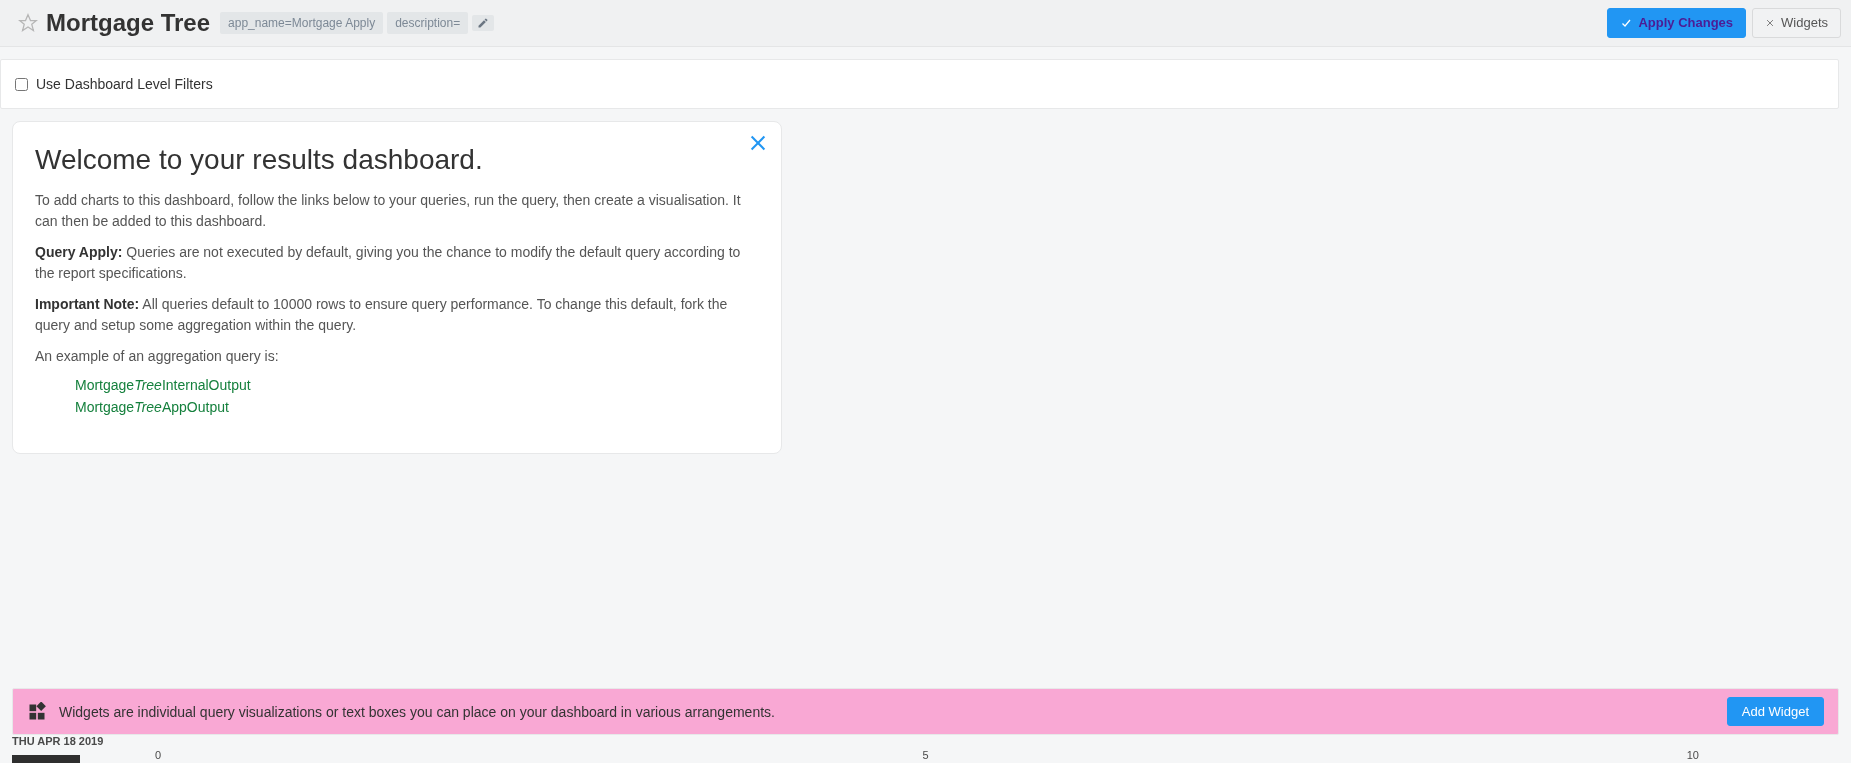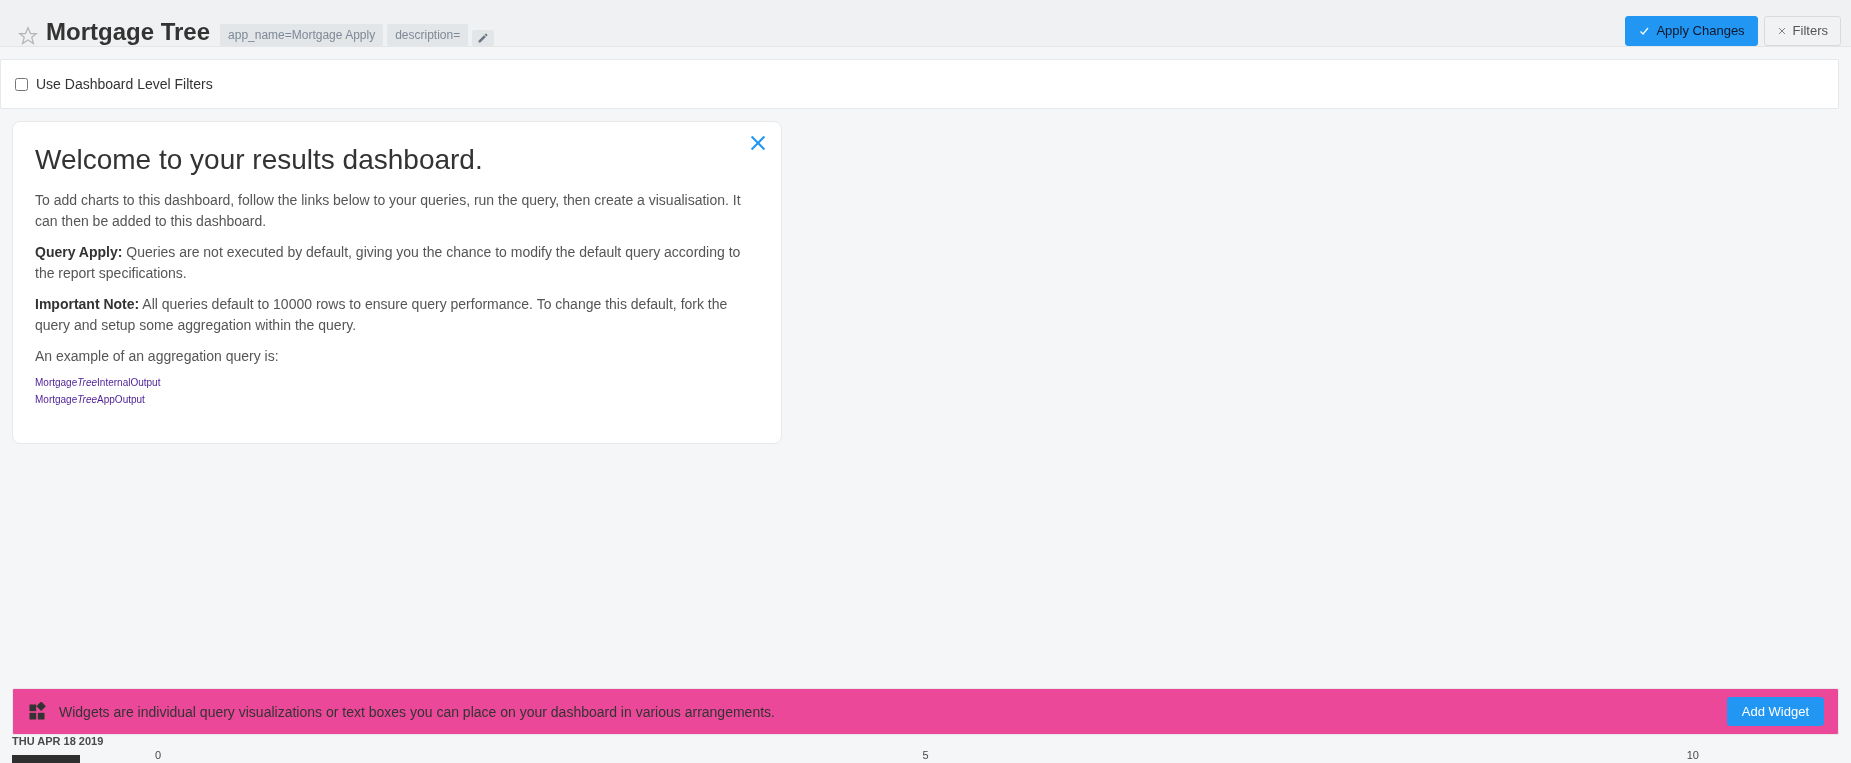--- a/index.html
+++ b/index.html
@@ -9,21 +9,21 @@
     font-family: "Segoe UI", -apple-system, "Helvetica Neue", Arial, sans-serif;
     font-size: 14px;
     color: #333;
     background: #f5f6f7;
     overflow: hidden;
   }
 
   
   .topbar {
     display: flex;
-    align-items: flex-end;
+    align-items: center;
     height: 47px;
     padding: 0 10px 0 18px;
     background: #f0f1f2;
     border-bottom: 1px solid #e4e5e6;
   }
   .star-icon {
     width: 20px; height: 20px;
     fill: none; stroke: #b6b6b6; stroke-width: 1.5;
     margin-right: 8px;
     flex: 0 0 auto;
@@ -59,22 +59,23 @@
     border-radius: 3px;
     border: 1px solid transparent;
     cursor: pointer;
     display: inline-flex;
     align-items: center;
     gap: 6px;
     line-height: 16px;
   }
   .btn-primary {
     background: #2196f3;
-    color: #0f172a;
+    color: #4c1d95;
     border-color: #2196f3;
+    font-weight: bold;
   }
   .btn-secondary {
     background: #f1f2f3;
     color: #555;
     border-color: #d9dadb;
     margin-left: 6px;
   }
   .check-icon { width: 12px; height: 12px; fill: none; stroke: #fff; stroke-width: 2.5; }
   .x-icon-sm { width: 10px; height: 10px; fill: none; stroke: #666; stroke-width: 2; }
 
@@ -126,34 +127,35 @@
   .card p strong { color: #333; font-weight: 600; }
   .card code {
     display: block;
     font-family: "Consolas", "Menlo", monospace;
     font-size: 13px;
     color: #c7254e;
     margin: 4px 0 12px 0;
     white-space: pre;
   }
   .card a.query-link {
-    color: #4c1d95;
+    color: #15803d;
     text-decoration: none;
-    font-size: 10px;
+    font-size: 14px;
     display: block;
     margin-bottom: 6px;
+    margin-left: 40px;
   }
   .card a.query-link .italic { font-style: italic; }
 
   
   .bottom-bar {
     position: absolute;
     left: 12px; right: 12px;
     bottom: 28px;
-    background: #ec4899;
+    background: #f9a8d4;
     border: 1px solid #e7e8e9;
     border-radius: 2px;
     padding: 8px 14px 8px 14px;
     display: flex;
     align-items: center;
   }
   .widget-icon {
     width: 20px; height: 20px;
     fill: #333;
     margin-right: 12px;
@@ -231,21 +233,21 @@
     <svg class="check-icon" viewBox="0 0 24 24">
       <polyline points="5 13 10 18 20 6"></polyline>
     </svg>
     <span>Apply Changes</span>
   </button>
   <button class="btn btn-secondary">
     <svg class="x-icon-sm" viewBox="0 0 24 24">
       <line x1="5" y1="5" x2="19" y2="19"></line>
         <line x1="19" y1="5" x2="5" y2="19"></line>
     </svg>
-    <span>Filters</span>
+    <span>Widgets</span>
   </button>
 </div>
 
 <div class="filter-bar">
   <input type="checkbox" id="dlf" style="">
   <label for="dlf">Use Dashboard Level Filters</label>
 </div>
 
 <div class="card">
   <svg class="card-close" viewBox="0 0 24 24">

